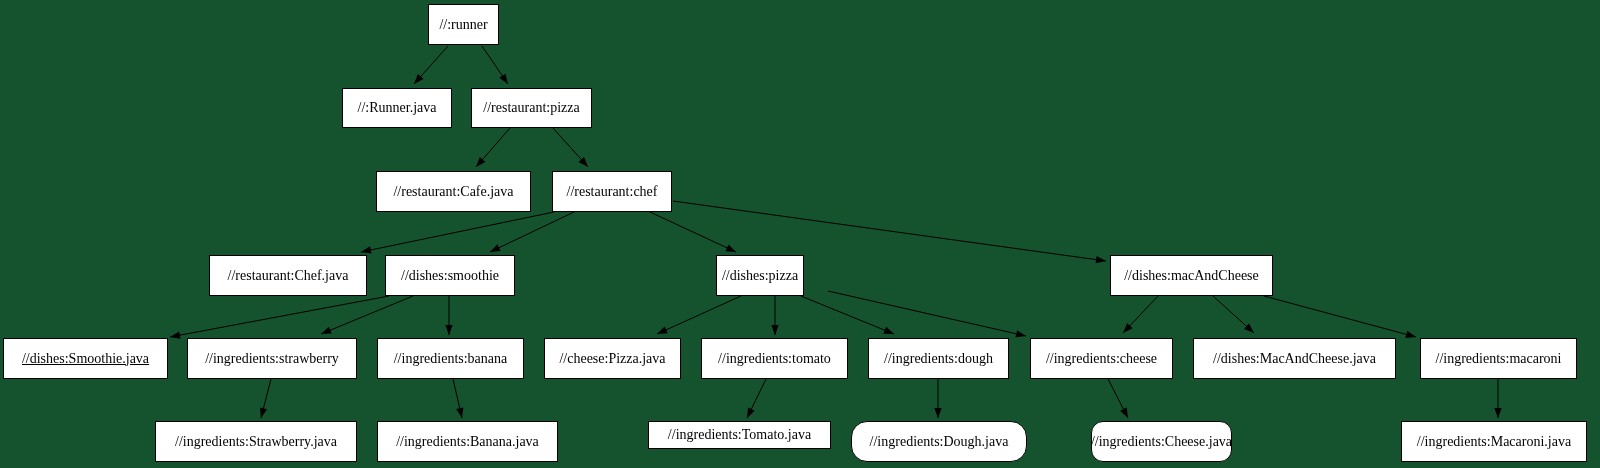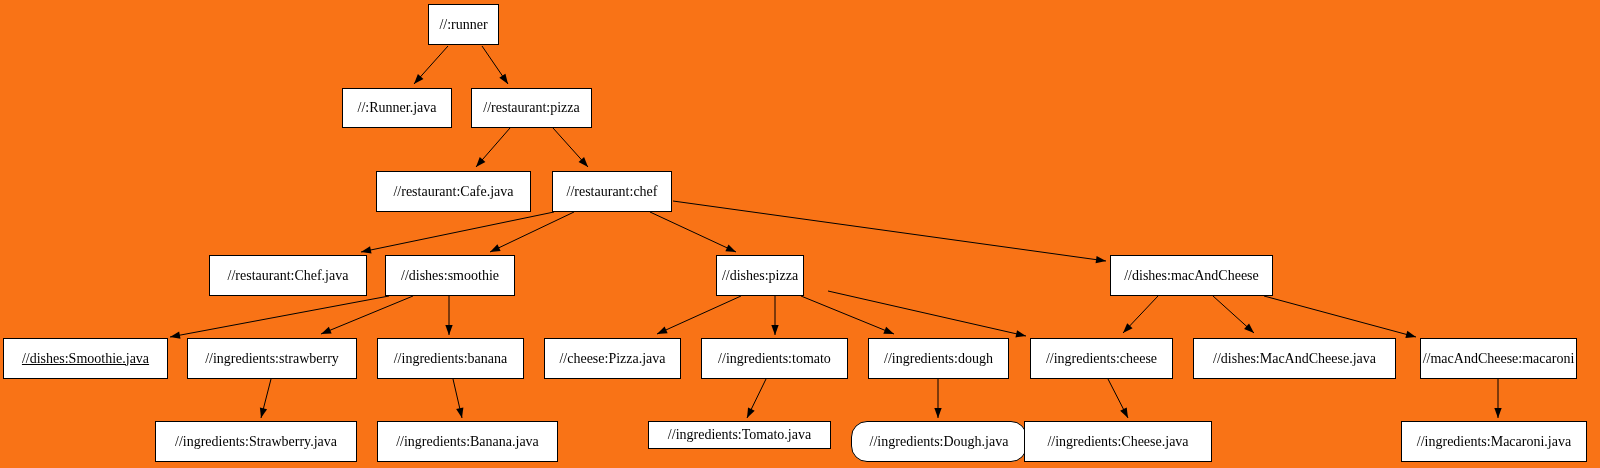--- a/index.html
+++ b/index.html
@@ -4,21 +4,21 @@
 <style>
   html, body {
     margin: 0;
     padding: 0;
     background: #ffffff;
   }
   .stage {
     position: relative;
     width: 1600px;
     height: 468px;
-    background: #f97316;
+    background: #14532d;
     font-family: "Liberation Serif", "DejaVu Serif", serif;
     overflow: hidden;
   }
   .edges-layer {
     position: absolute;
     left: 0;
     top: 0;
     width: 1600px;
     height: 468px;
     pointer-events: none;
@@ -86,21 +86,21 @@
       <div class="node" style="left: 716px; top: 255px; width: 88px; height: 41px;">//dishes:pizza</div>
       <div class="node" style="left: 1110px; top: 255px; width: 163px; height: 41px;">//dishes:macAndCheese</div>
       <div class="node" style="left: 3px; top: 338px; width: 165px; height: 41px; text-decoration: underline;">//dishes:Smoothie.java</div>
       <div class="node" style="left: 187px; top: 338px; width: 170px; height: 41px;">//ingredients:strawberry</div>
       <div class="node" style="left: 377px; top: 338px; width: 147px; height: 41px;">//ingredients:banana</div>
       <div class="node" style="left: 544px; top: 338px; width: 137px; height: 41px;">//cheese:Pizza.java</div>
       <div class="node" style="left: 701px; top: 338px; width: 147px; height: 41px;">//ingredients:tomato</div>
       <div class="node" style="left: 868px; top: 338px; width: 141px; height: 41px;">//ingredients:dough</div>
       <div class="node" style="left: 1030px; top: 338px; width: 143px; height: 41px;">//ingredients:cheese</div>
       <div class="node" style="left: 1193px; top: 338px; width: 203px; height: 41px;">//dishes:MacAndCheese.java</div>
-      <div class="node" style="left: 1420px; top: 338px; width: 157px; height: 41px;">//macAndCheese:macaroni</div>
+      <div class="node" style="left: 1420px; top: 338px; width: 157px; height: 41px;">//ingredients:macaroni</div>
       <div class="node" style="left: 155px; top: 421px; width: 202px; height: 41px;">//ingredients:Strawberry.java</div>
       <div class="node" style="left: 377px; top: 421px; width: 181px; height: 41px;">//ingredients:Banana.java</div>
       <div class="node" style="left: 648px; top: 421px; width: 183px; height: 28px;">//ingredients:Tomato.java</div>
       <div class="node" style="left: 851px; top: 421px; width: 176px; height: 41px; border-radius: 16px;">//ingredients:Dough.java</div>
-      <div class="node" style="left: 1024px; top: 421px; width: 188px; height: 41px;">//ingredients:Cheese.java</div>
+      <div class="node" style="left: 1091px; top: 421px; width: 141px; height: 41px; border-radius: 12px;">//ingredients:Cheese.java</div>
       <div class="node" style="left: 1401px; top: 421px; width: 186px; height: 41px;">//ingredients:Macaroni.java</div>
     </div>
 </div>
 
 </body></html>

